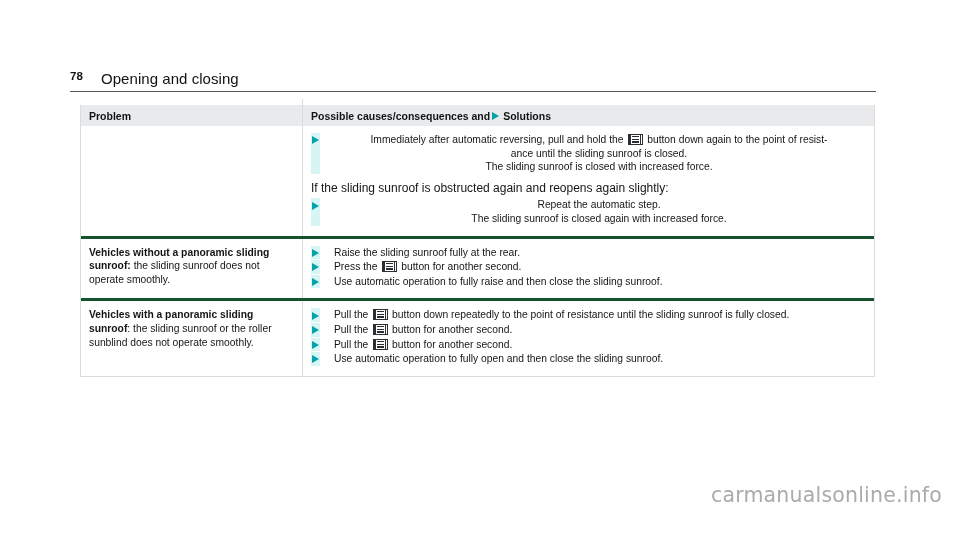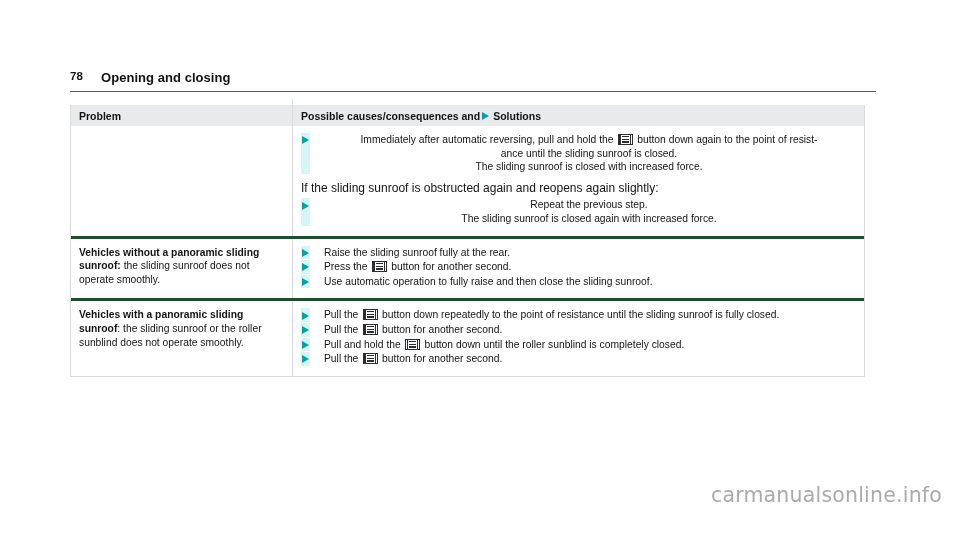--- a/index.html
+++ b/index.html
@@ -27,31 +27,30 @@
     display: flex;
     align-items: flex-start;
   }
   .page-number {
     font-size: 11.5px;
     font-weight: bold;
     color: #101214;
     letter-spacing: .1px;
   }
   .page-section {
-    font-size: 13px;
+    font-size: 15px;
     color: #101214;
     margin-left: 18px;
     letter-spacing: .05px;
-    font-weight: bold;
   }
 
   
   .tbl {
     position: absolute;
-    left: 70px; top: 105px;
+    left: 80px; top: 105px;
     width: 795px;
     border: 1px solid #d9dbdd;
     border-top: none;
     border-bottom: 1px solid #d9dbdd;
     background: #ffffff;
   }
   .tbl-head {
     display: flex;
     background: #e9eaeb;
     height: 21px;
@@ -220,21 +219,21 @@
             <span class="sub">ance until the sliding sunroof is closed.</span>
             <span class="sub">The sliding sunroof is closed with increased force.</span>
           </div>
         </div>
 
         <div class="plain">If the sliding sunroof is obstructed again and reopens again slightly:</div>
 
         <div class="blk">
           <div class="bullet">
             <span class="tri"></span>
-            <span class="txt">Repeat the previous step.</span>
+            <span class="txt">Repeat the automatic step.</span>
             <span class="sub">The sliding sunroof is closed again with increased force.</span>
           </div>
         </div>
 
       </div>
     </div>
 
     <div class="tbl-row">
       <div class="col-a">
         <div class="prob"><b>Vehicles without a panoramic sliding sunroof:</b><span> the sliding sunroof does not operate smoothly.</span></div>
@@ -268,30 +267,30 @@
         <div class="bullet">
           <span class="tri"></span>
           <span class="txt"><span>Pull the </span><span class="btn-icon"><i></i></span><span> button down repeatedly to the point of resistance until the sliding sunroof is fully closed.</span></span>
         </div>
 
         <div class="bullet">
           <span class="tri"></span>
           <span class="txt"><span>Pull the </span><span class="btn-icon"><i></i></span><span> button for another second.</span></span>
         </div>
 
-        <div class="bullet">
-          <span class="tri"></span>
-          <span class="txt"><span>Pull and hold the </span><span class="btn-icon"><i></i></span><span> button down until the roller sunblind is completely closed.</span></span>
-        </div>
 
         <div class="bullet">
           <span class="tri"></span>
           <span class="txt"><span>Pull the </span><span class="btn-icon"><i></i></span><span> button for another second.</span></span>
         </div>
 
+        <div class="bullet">
+          <span class="tri"></span>
+          <span class="txt">Use automatic operation to fully open and then close the sliding sunroof.</span>
+        </div>
 
       </div>
     </div>
 
   </div>
 
   <div class="watermark">carmanualsonline.info</div>
 
 </div>
 

